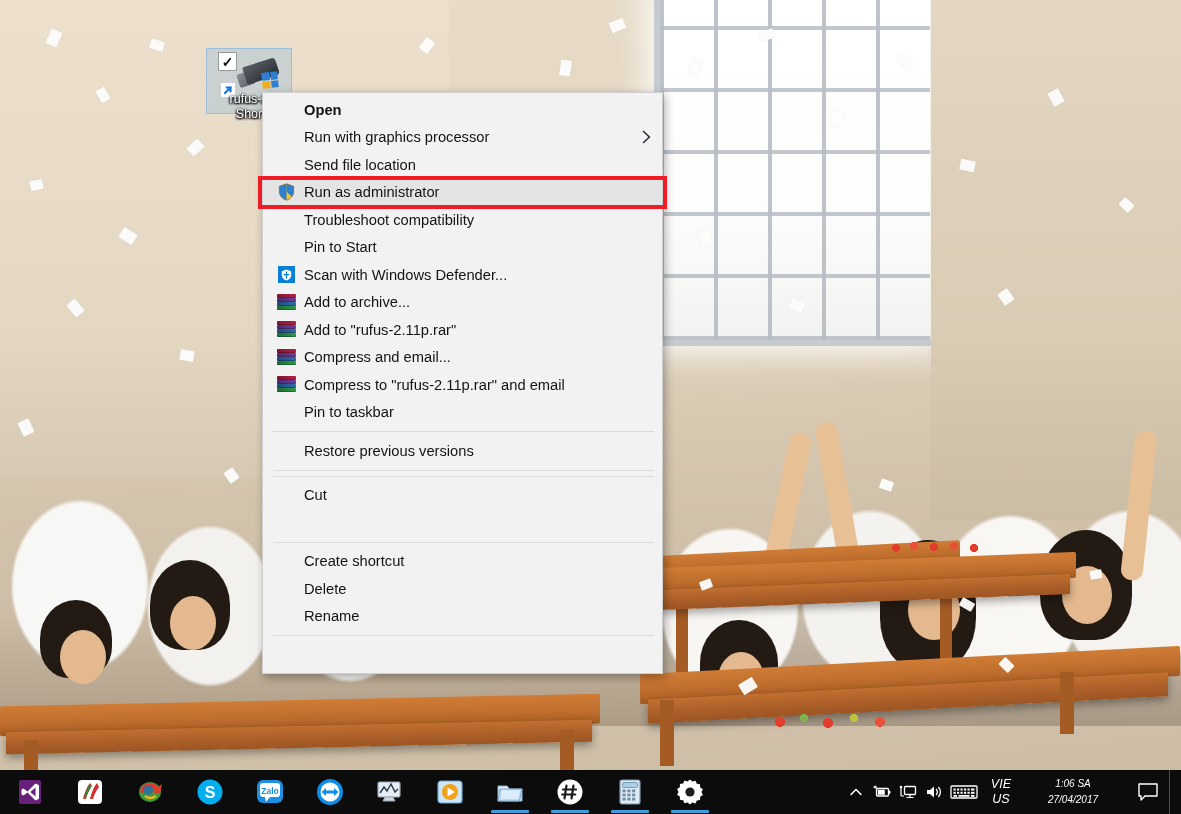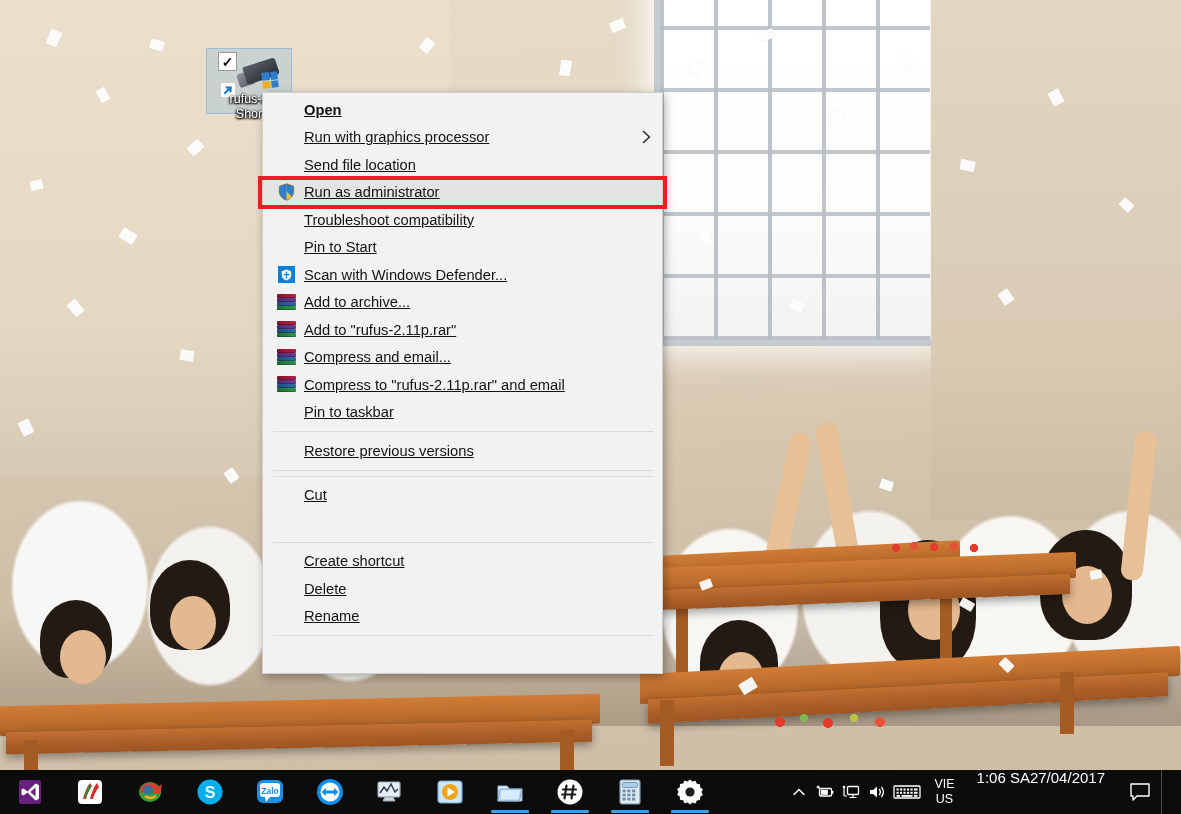--- a/index.html
+++ b/index.html
@@ -133,21 +133,20 @@
   
   #ctx-menu {
     position: absolute; left: 262px; top: 92px; width: 401px;
     background: #f2f2f2;
     border: 1px solid #cfcfcf;
     box-shadow: 2px 3px 9px rgba(0,0,0,.33);
     padding: 3px 0 4px 0;
     font-size: 14.7px;
     color: #131313;
     z-index: 50;
-    text-decoration: underline;
   }
   .mi {
     position: relative; display: flex; align-items: center;
     height: 27.5px; padding: 0 8px 0 10px;
   }
   .mi.bold .mi-label { font-weight: 700; }
   .mi-ico {
     width: 26px; min-width:26px; height:20px;
     display:flex; align-items:center; justify-content:center;
     margin-right: 5px;
@@ -184,33 +183,33 @@
   .tb-item {
     position:relative; width:60px; height:44px;
     display:flex; align-items:center; justify-content:center;
   }
   .tb-ico { width:30px; height:30px; display:flex; align-items:center; justify-content:center; }
   .tb-run {
     position:absolute; left:11px; bottom:1px; width:38px; height:3px;
     background:#3ea0e0; border-radius:1px;
   }
   #tb-spacer { flex:1; }
-  #tb-tray { display:flex; align-items:center; height:44px; padding-right:12px; }
+  #tb-tray { display:flex; align-items:center; height:44px; padding-right:4px;font-style:italic; }
   .tray-ico {
     width:26px; height:44px; display:flex; align-items:center; justify-content:center;
     color:#fff;
   }
   #tray-lang {
     color:#fff; font-size:12.5px; line-height:15px; text-align:center;
     padding: 0 8px 0 10px; display:flex; flex-direction:column; justify-content:center;
     height:44px;
   }
   #tray-clock {
-    color:#fff; font-size:15px; line-height:16px; text-align:center;
-    padding: 0 14px; display:flex; flex-direction:row; justify-content:center;
+    color:#fff; font-size:10px; line-height:16px; text-align:center;
+    padding: 0 14px; display:flex; flex-direction:column; justify-content:center;
     height:44px; min-width:108px;
   }
   #tray-action {
     width:42px; height:44px; display:flex; align-items:center; justify-content:center;
   }
   #show-desktop { width:8px; height:44px; border-left:1px solid rgba(255,255,255,.28); }
 </style>
 </head>
 <body>
 

